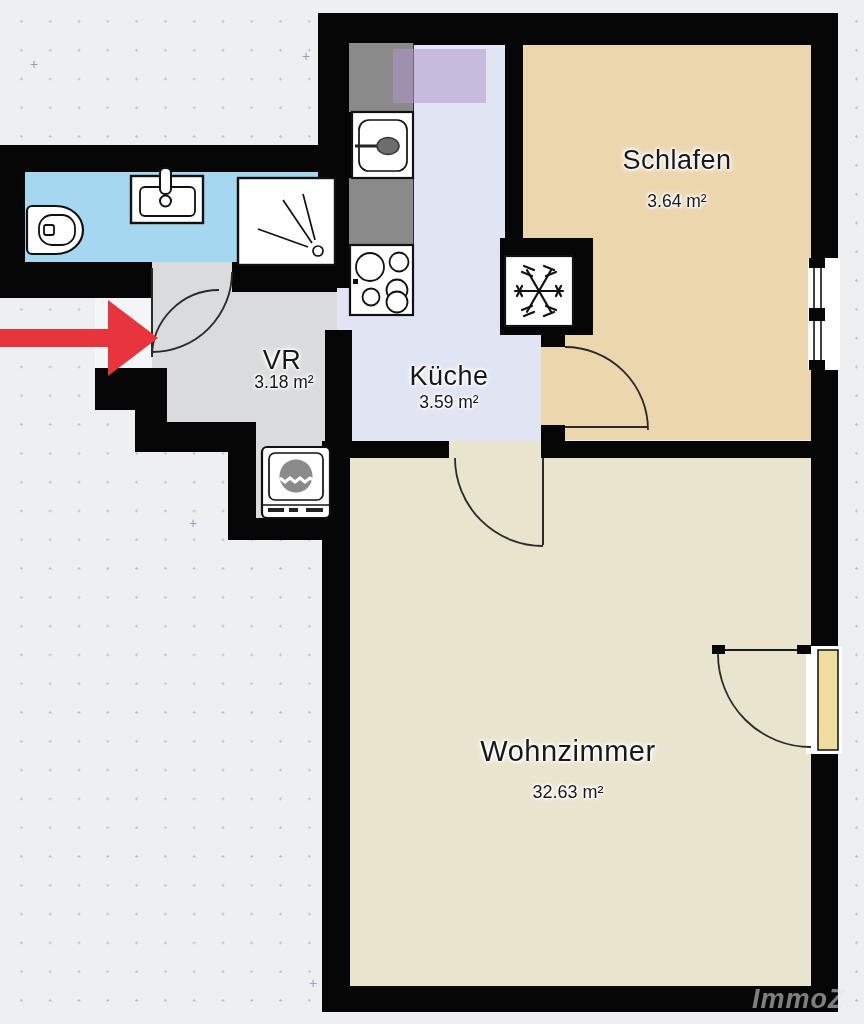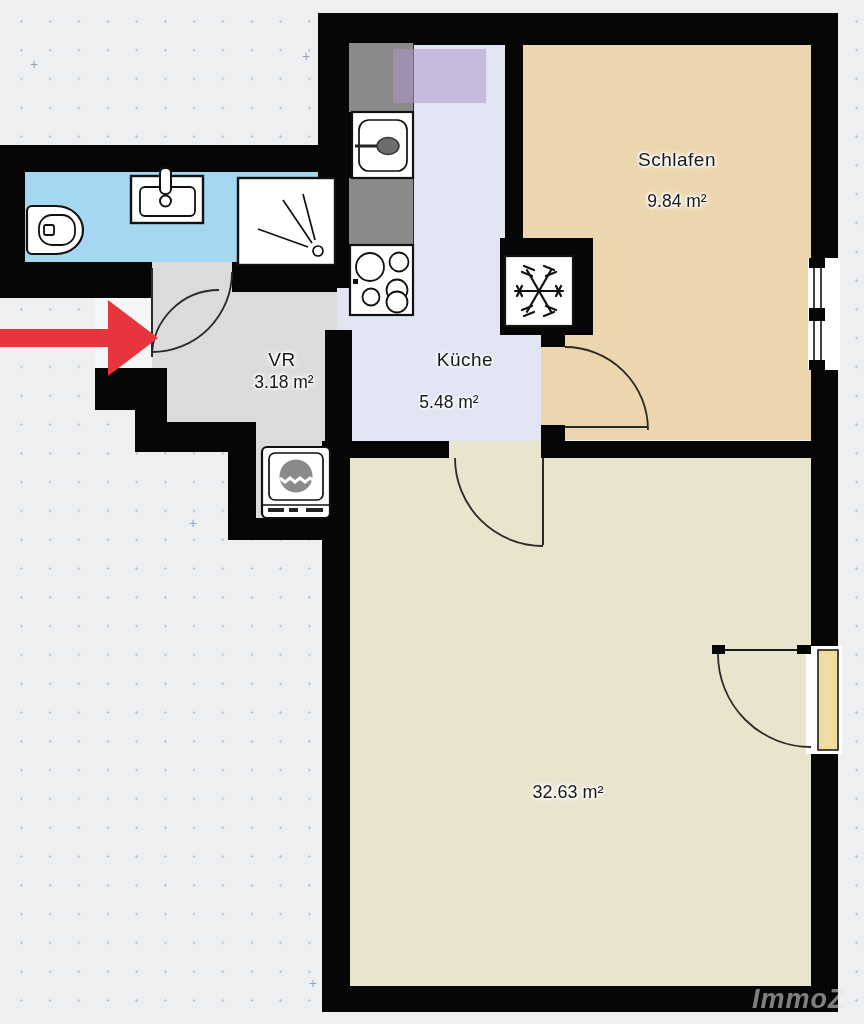--- a/index.html
+++ b/index.html
@@ -4,21 +4,21 @@
 <style>
   html,body{margin:0;padding:0;background:#edeff1;font-family:"Liberation Sans",sans-serif;}
   #stage{position:relative;width:864px;height:1024px;overflow:hidden;background:#edeff1;
          background-image:radial-gradient(#bfc4cd 1.1px, transparent 1.3px);
          background-size:28.8px 28.8px;background-position:7px 7px;}
   .floor{position:absolute;}
   .wall{position:absolute;background:#060606;}
   .room-label{position:absolute;transform:translate(-50%,-50%);color:#17181a;text-align:center;
       text-shadow:0 0 3px #fff,0 0 5px #fff,0 0 8px #fff,1px 1px 2px #fff,-1px -1px 2px #fff;
       white-space:nowrap;}
-  .room-name{font-size:19px;font-weight:500;letter-spacing:.5px;}
+  .room-name{font-size:27px;font-weight:500;letter-spacing:.5px;}
   .room-area{font-size:17.5px;font-weight:400;}
   .cross{position:absolute;font-size:14px;color:#93a0b6;transform:translate(-50%,-50%);}
   #svg-overlay{position:absolute;left:0;top:0;pointer-events:none;}
   #watermark{position:absolute;left:752px;top:984px;font-size:27px;font-style:italic;font-weight:bold;
       letter-spacing:1px;color:rgba(228,228,228,0.55);}
   .counter{position:absolute;background:#8a8a8a;border-right:1.5px solid #2c2c2c;}
   #purple-unit{position:absolute;left:393px;top:49px;width:93px;height:54px;background:rgba(177,152,202,0.55);}
   #entrance-niche{position:absolute;left:95px;top:298px;width:57px;height:70px;background:#f4f5f6;}
 </style>
 </head>
@@ -175,36 +175,39 @@
     <g>
       <rect x="0" y="329" width="116" height="18" fill="#e8353d"></rect>
       <polygon points="108,300 108,376 158,338" fill="#e8353d"></polygon>
     </g>
   </svg>
 
   <div class="room-label" style="left:677px;top:160px;">
     <div class="room-name">Schlafen</div>
   </div>
   <div class="room-label" style="left:677px;top:201px;">
-    <div class="room-area">9.84 m²</div>
-  </div>
-
-  <div class="room-label" style="left:449px;top:360px;margin-left:16px;">
+    <div class="room-area">3.64 m²</div>
+  </div>
+
+  <div class="room-label" style="left:449px;top:376px;">
     <div class="room-name">Küche</div>
   </div>
   <div class="room-label" style="left:449px;top:402px;">
-    <div class="room-area">5.48 m²</div>
+    <div class="room-area">3.59 m²</div>
   </div>
 
   <div class="room-label" style="left:282px;top:360px;">
     <div class="room-name">VR</div>
   </div>
   <div class="room-label" style="left:284px;top:382px;">
     <div class="room-area">3.18 m²</div>
   </div>
 
+  <div class="room-label" style="left:568px;top:751px;">
+    <div class="room-name" style="font-size:29px;">Wohnzimmer</div>
+  </div>
   <div class="room-label" style="left:568px;top:792px;">
     <div class="room-area" style="font-size:18px;">32.63 m²</div>
   </div>
 
   <div id="watermark">ImmoZ</div>
 
 </div>
 
 </body></html>

